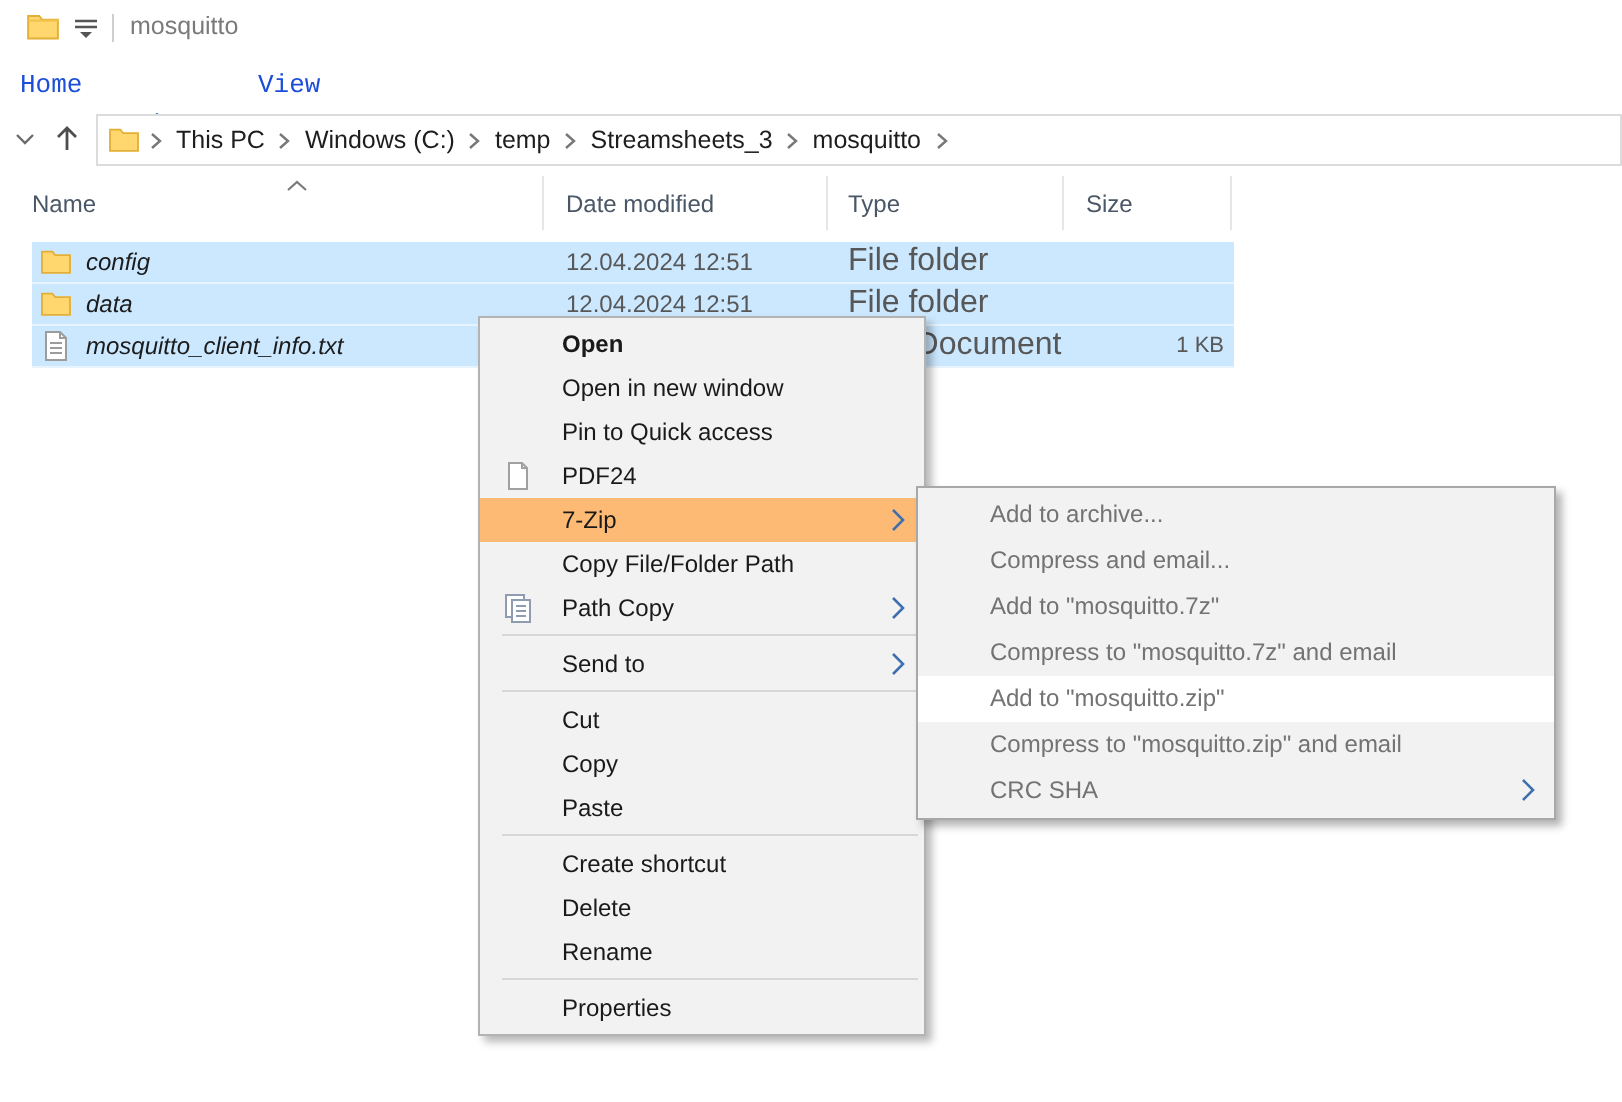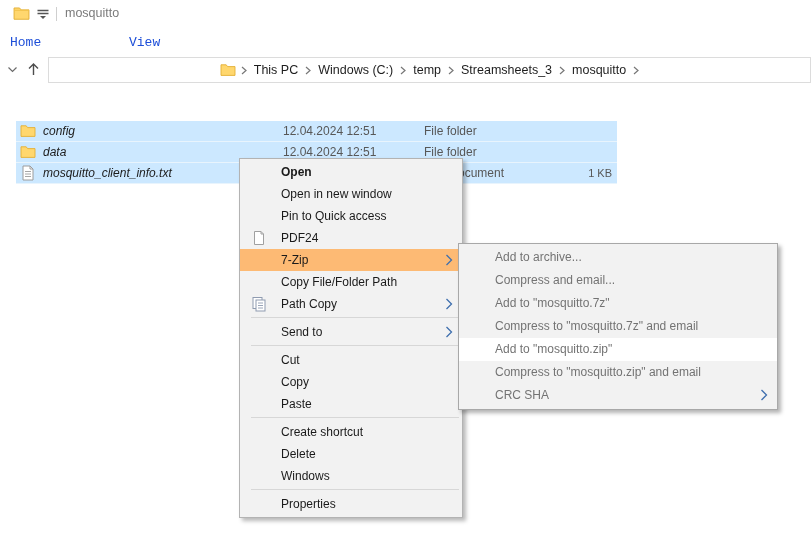--- a/index.html
+++ b/index.html
@@ -17,21 +17,21 @@
   
   .tab { position:absolute; top:35px; font-size:13px; color:#1d4ed8; cursor:default;font-family:Liberation Mono, monospace; }
   .tab-home  { left:10px; }
   .tab-share { left:69px;margin-top:20px; }
   .tab-view  { left:129px; }
 
   
   .addr-chevron { position:absolute; left:7px; top:66px; }
   .addr-up { position:absolute; left:26px; top:62px; }
   .addr-box { position:absolute; left:48px; top:57px; right:0; height:26px;
-              border:1px solid #dcdcdc; background:#fff; display:flex; align-items:center; padding-left:5px;justify-content:center; }
+              border:1px solid #dcdcdc; background:#fff; display:flex; align-items:center; padding-left:5px; }
   .crumb { font-size:12.5px; color:#1d1d1d; margin:0 2px; white-space:nowrap; }
   .crumb-chev { margin:0 5px; display:inline-flex; }
 
   
   .list-header { position:absolute; left:0; top:88px; height:27px; padding-left:16px;
                  display:grid; grid-template-columns:256px 142px 118px 84px; }
   .hcell { position:relative; font-size:12px; color:#4a5767; border-right:1px solid #e6e6e6;
            display:flex; align-items:center; }
   .hcell-name { padding-left:0; }
   .hcell-date { padding-left:11px; }
@@ -39,21 +39,21 @@
   .hcell-size { padding-left:11px; }
   .sort-chevron { position:absolute; left:127px; top:2px; }
 
   
   .rows { position:absolute; left:16px; top:121px; width:601px; }
   .frow { display:grid; grid-template-columns:256px 142px 118px 84px; height:21px;
           background:#cce8ff; border-bottom:1px solid #e8f4fd; align-items:center; }
   .fname { display:flex; align-items:center; gap:7px; padding-left:4px;
            font-size:12px; color:#1c1c1c; overflow:hidden; white-space:nowrap;font-style:italic; }
   .fdate { padding-left:11px; font-size:12px; color:#575757; white-space:nowrap; }
-  .ftype { padding-left:10px; font-size:12px; color:#575757; white-space:nowrap; }
+  .ftype { padding-left:10px; font-size:16px; color:#575757; white-space:nowrap; }
   .fsize { text-align:right; padding-right:4px; font-size:11px; color:#575757; white-space:nowrap; }
 
   
   .ctx-menu { position:absolute; left:239px; top:158px; width:224px; background:#f2f2f2;
               border:1px solid #b3b3b3; box-shadow:3px 3px 4px rgba(0,0,0,0.28);
               padding:2px 0; z-index:5; }
   .ctx-item { position:relative; height:22px; line-height:22px; padding:0 10px 0 41px;
               font-size:12px; color:#1a1a1a; white-space:nowrap; cursor:default; }
   .ctx-item.bold { font-weight:bold; }
   .ctx-item.hl { background:#fdba74; }
@@ -132,20 +132,37 @@
         </svg>
       </span>
     <span class="crumb">mosquitto</span>
     <span class="crumb-chev">
         <svg width="6" height="9" viewBox="0 0 6 9">
           <path d="M1 1 L5 4.5 L1 8" fill="none" stroke="#777" stroke-width="1.2"></path>
         </svg>
       </span>
   </div>
 
+  <div class="list-header">
+    <div class="hcell hcell-name">
+      <span>Name</span>
+      <svg class="sort-chevron" width="11" height="6" viewBox="0 0 11 6">
+          <path d="M1 5 L5.5 1 L10 5" fill="none" stroke="#7a7a7a" stroke-width="1.1"></path>
+        </svg>
+    </div>
+    <div class="hcell hcell-date">
+        <span>Date modified</span>
+      </div>
+    <div class="hcell hcell-type">
+        <span>Type</span>
+      </div>
+    <div class="hcell hcell-size">
+        <span>Size</span>
+      </div>
+  </div>
 
   <div class="rows">
     <div class="frow">
       <div class="fname">
         <svg width="16" height="16" viewBox="0 0 16 16">
             <path d="M1 2.8 h5.2 l1.4 1.8 H15 V13.4 H1 Z" fill="#ffd76e" stroke="#e3af34" stroke-width="0.9"></path>
           </svg>
         <span>config</span>
       </div>
       <div class="fdate">12.04.2024 12:51</div>
@@ -214,21 +231,21 @@
           <path d="M1.5 1 L6.5 6 L1.5 11" fill="none" stroke="#3f6fae" stroke-width="1.3"></path>
         </svg>
     </div>
     <div class="ctx-sep"></div>
     <div class="ctx-item">Cut</div>
     <div class="ctx-item">Copy</div>
     <div class="ctx-item">Paste</div>
     <div class="ctx-sep"></div>
     <div class="ctx-item">Create shortcut</div>
     <div class="ctx-item">Delete</div>
-    <div class="ctx-item">Windows</div>
+    <div class="ctx-item">Rename</div>
     <div class="ctx-sep"></div>
     <div class="ctx-item">Properties</div>
   </div>
 
   <div class="sub-menu">
     <div class="sub-item">Add to archive...</div>
     <div class="sub-item">Compress and email...</div>
     <div class="sub-item">Add to "mosquitto.7z"</div>
     <div class="sub-item">Compress to "mosquitto.7z" and email</div>
     <div class="sub-item hl">Add to "mosquitto.zip"</div>

